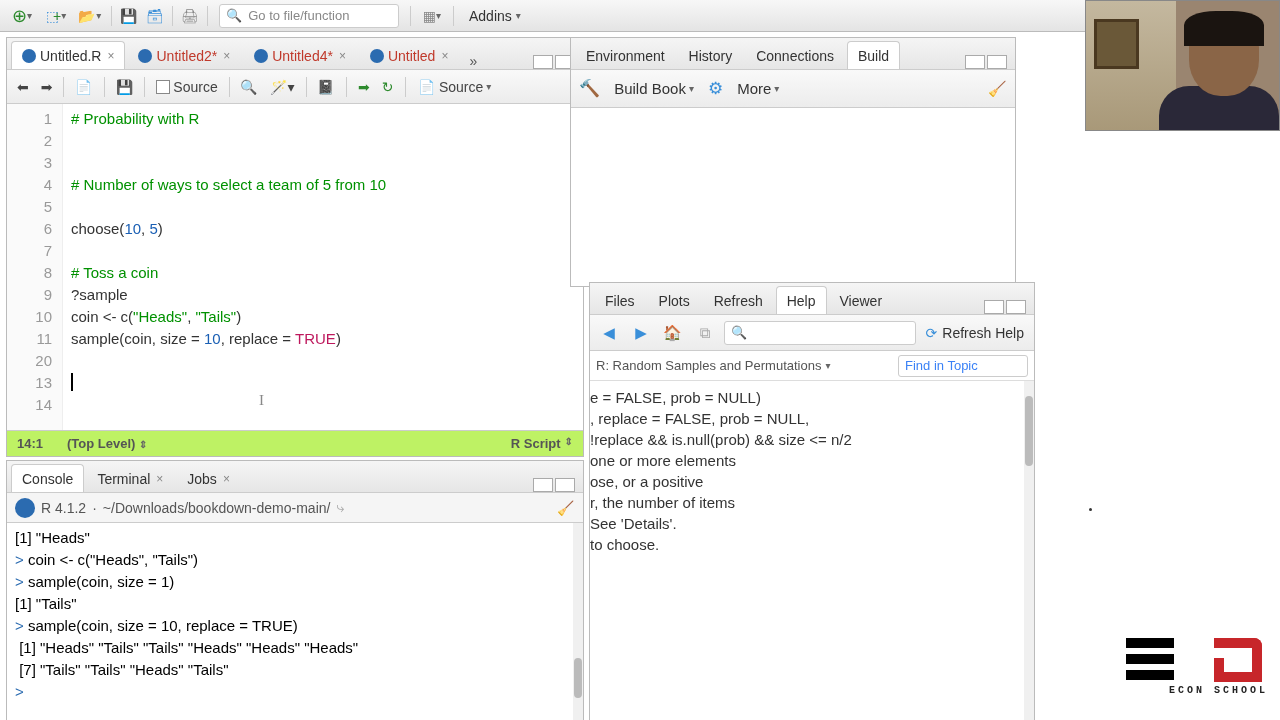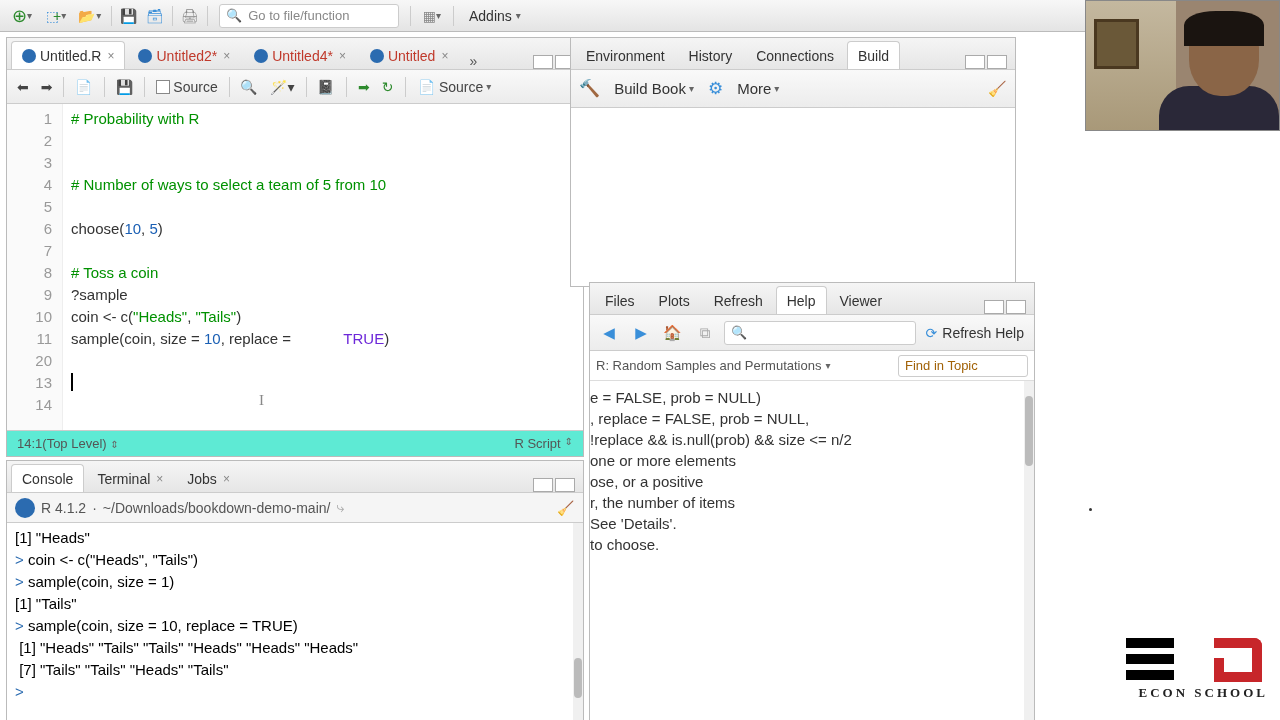--- a/index.html
+++ b/index.html
@@ -36,64 +36,64 @@
 .checkbox { width:14px; height:14px; border:1px solid #888; background:#fff; }
 .src-drop { display:flex; align-items:center; gap:3px; padding:0 6px; }
 
 .editor { flex:1; display:flex; font-family:Consolas,monospace; font-size:15px; line-height:22px; overflow:hidden; position:relative; }
 .gutter { width:56px; background:#fafafa; border-right:1px solid #eee; text-align:right; color:#999; padding:4px 10px 0 0; }
 .code { flex:1; padding:4px 0 0 8px; color:#333; position:relative; }
 .code .line { height:22px; white-space:pre; }
 .comment { color:#009100; }
 .number { color:#1a5fb4; }
 .string { color:#009100; }
-.const { color:#6d28d9;margin-left:48px; }
+.const { color:#be185d; }
 .cursor { display:inline-block; width:2px; height:18px; background:#000; vertical-align:text-bottom; }
 .text-cursor { position:absolute; }
 
-.statusbar { height:26px; border-top:1px solid #ccc; background:#5eead4; display:flex; align-items:center; padding:0 10px; font-size:13px; color:#555; gap:0; }
+.statusbar { height:26px; border-top:1px solid #ccc; background:#bef264; display:flex; align-items:center; padding:0 10px; font-size:13px; color:#555; gap:24px;font-weight:bold; }
 .statusbar .right { margin-left:auto; display:flex; align-items:flex-start; gap:4px; }
 
 .console-head { height:30px; background:#f5f5f5; border-bottom:1px solid #ccc; display:flex; align-items:center; padding:0 8px; font-size:14px; color:#555; gap:6px; }
 .console-body { flex:1; font-family:Consolas,monospace; font-size:15px; line-height:22px; padding:4px 8px; overflow:hidden; position:relative; }
 .console-body .line { white-space:pre; }
 .prompt { color:#2b6bb0; }
 .scroll-v { position:absolute; right:0; top:0; bottom:0; width:10px; background:#f0f0f0; }
 .scroll-thumb { position:absolute; right:1px; width:8px; background:#bbb; border-radius:4px; }
 
 .env-toolbar { height:38px; background:linear-gradient(#f9f9f9,#ececec); border-bottom:1px solid #ccc; display:flex; align-items:center; padding:0 8px; gap:10px; font-size:15px; color:#333; }
 .env-body { flex:1; background:#fff; }
 
 .help-toolbar { height:36px; background:linear-gradient(#f9f9f9,#ececec); border-bottom:1px solid #ccc; display:flex; align-items:center; padding:0 6px; gap:6px; }
 .help-nav { width:26px; height:24px; display:flex; align-items:center; justify-content:center; cursor:pointer; font-size:15px; }
 .help-search { flex:1; height:24px; border:1px solid #ccc; border-radius:3px; background:#fff; padding:0 6px; display:flex; align-items:center; color:#aaa; font-size:13px; }
 .refresh { display:flex; align-items:center; gap:5px; font-size:14px; color:#333; cursor:pointer; padding:0 4px;}
 .help-sub { height:30px; border-bottom:1px solid #ddd; display:flex; align-items:center; padding:0 6px; gap:6px; font-size:13px; color:#555; }
 .topic-sel { flex:1; display:flex; align-items:center; gap:4px; cursor:pointer; overflow:hidden;}
-.find-topic { width:130px; height:22px; border:1px solid #ccc; border-radius:3px; padding:0 6px; color:#a16207; font-size:13px; display:flex; align-items:center;}
+.find-topic { width:130px; height:22px; border:1px solid #ccc; border-radius:3px; padding:0 6px; color:#3b82f6; font-size:13px; display:flex; align-items:center;}
 .help-body { flex:1; font-family:Consolas,monospace; font-size:15px; line-height:21px; padding:6px 0 0 0; color:#333; overflow:hidden; position:relative;}
 .help-body .hl { white-space:pre; }
 .help-body .txt { font-family:"Segoe UI",Arial,sans-serif; white-space:normal; padding-left:0; }
 
 .webcam { position:absolute; right:0; top:0; width:195px; height:131px; background:#9a8570; border:1px solid #888; overflow:hidden;}
 .webcam-person { position:absolute; right:5px; top:5px; width:110px; height:125px;}
 .webcam-person .head { width:70px; height:80px; background:#8a6547; border-radius:40% 40% 45% 45%; position:absolute; right:15px; top:10px;}
 .webcam-person .hair { width:80px; height:35px; background:#1a1410; border-radius:40% 40% 0 0; position:absolute; right:10px; top:5px;}
 .webcam-person .body { width:120px; height:50px; background:#2a2838; position:absolute; right:-5px; bottom:-5px; border-radius:30px 30px 0 0;}
 .webcam-bg { position:absolute; left:0; top:0; width:90px; height:131px; background:linear-gradient(#c4b89f,#a89878);}
 .webcam-frame { position:absolute; left:8px; top:18px; width:45px; height:50px; border:3px solid #4a3820; background:#6a5838;}
 
 .logo { position:absolute; right:12px; bottom:10px; width:142px; height:72px; }
 .logo-mark { display:flex; gap:5px; height:44px;}
 .logo-e { width:48px; display:flex; flex-direction:column; gap:6px;}
 .logo-e span { height:10px; background:#000;}
 .logo-s { width:48px; position:relative;}
 .logo-s-shape { width:48px; height:44px; border:10px solid #c7262a; border-left:none; border-bottom:none; border-radius:0 8px 0 0; position:absolute;}
 .logo-s-shape2 { width:48px; height:24px; border:10px solid #c7262a; border-right:none; border-top:none; position:absolute; bottom:0;}
-.logo-text { font-size:13px; letter-spacing:3px; font-weight:bold; color:#222; text-align:right; margin-top:3px; font-family:Liberation Serif, serif;}
+.logo-text { font-size:10px; letter-spacing:3px; font-weight:bold; color:#222; text-align:right; margin-top:3px; font-family:Liberation Mono, monospace;}
 .dot { position:absolute; right:188px; top:508px; width:3px; height:3px; background:#333; border-radius:50%;}
 .caret { font-size:10px; color:#666; }
 </style>
 </head>
 <body>
 
 <div class="topbar">
   <div class="tb-icon drop">
       <span style="color:#2e8b2e;font-size:18px">⊕</span>
       <span class="caret">▾</span>

